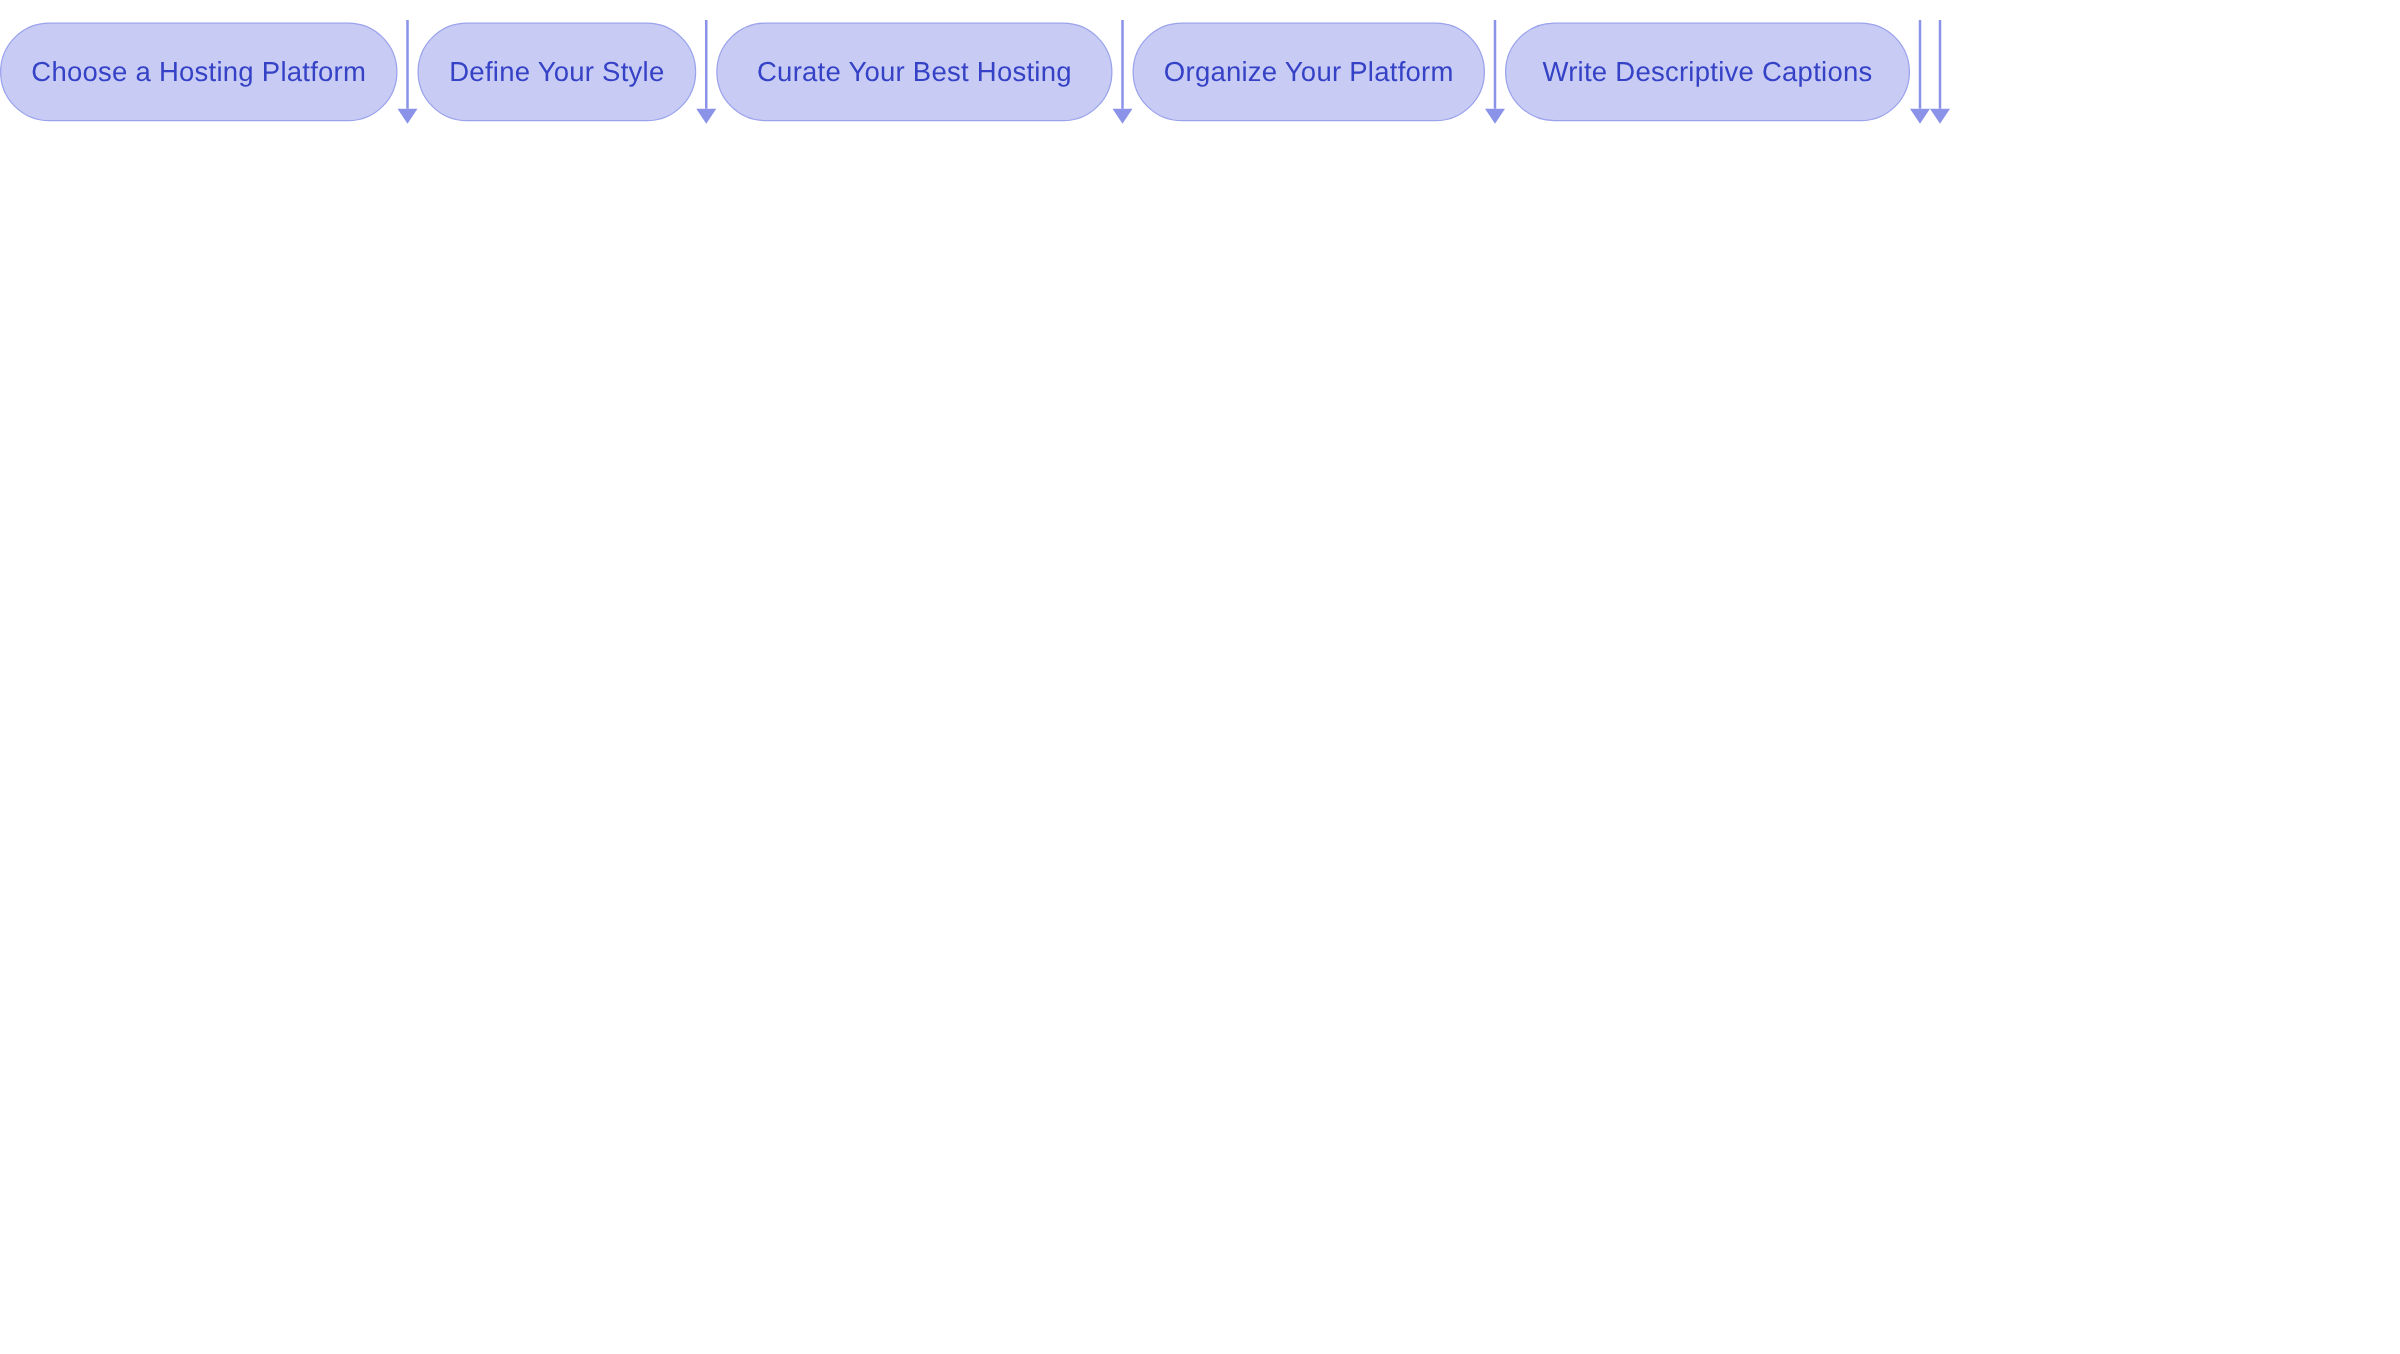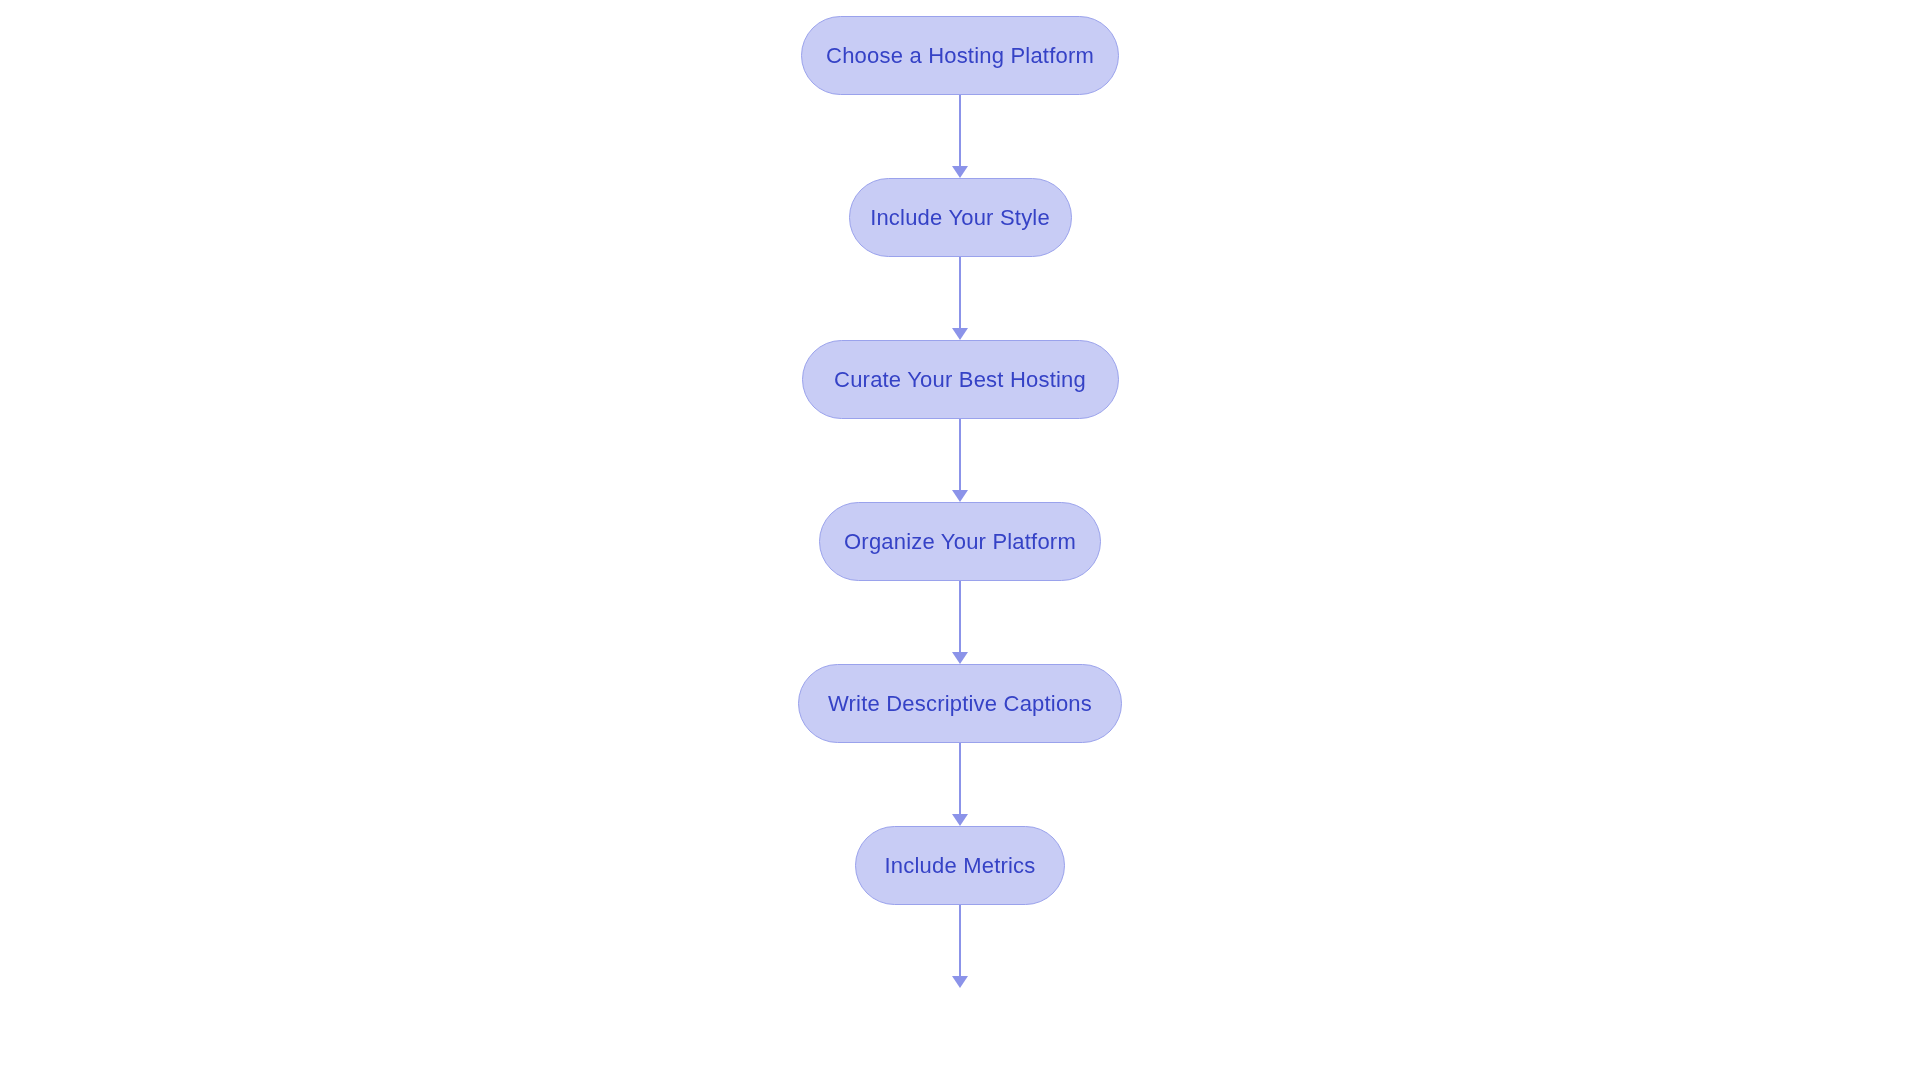--- a/index.html
+++ b/index.html
@@ -16,21 +16,21 @@
     font-family:"Liberation Sans", sans-serif;
     overflow:hidden;
   }
   .canvas{
     position:relative;
     width:1920px;height:1083px;
   }
   .flow{
     position:absolute;
     left:0;top:16px;width:100%;
-    display:flex;flex-direction:column;align-items:center;
+    display:flex;flex-direction:row;align-items:center;
   }
   .node{
     box-sizing:border-box;
     height:79px;
     border-radius:40px;
     background:var(--node-fill);
     border:1.5px solid var(--node-border);
     color:var(--node-text);
     display:flex;align-items:center;justify-content:center;
     font-size:22px;
@@ -62,21 +62,21 @@
     <div class="node" style="width:318px">
       <span>Choose a Hosting Platform</span>
     </div>
 
     <div class="connector">
       <div class="stem"></div>
       <div class="head"></div>
     </div>
 
     <div class="node" style="width:223px">
-      <span>Include Your Style</span>
+      <span>Define Your Style</span>
     </div>
 
     <div class="connector">
       <div class="stem"></div>
       <div class="head"></div>
     </div>
 
     <div class="node" style="width:317px">
       <span>Curate Your Best Hosting</span>
     </div>
@@ -97,23 +97,20 @@
 
     <div class="node" style="width:324px">
       <span>Write Descriptive Captions</span>
     </div>
 
     <div class="connector">
       <div class="stem"></div>
       <div class="head"></div>
     </div>
 
-    <div class="node" style="width:210px">
-      <span>Include Metrics</span>
-    </div>
 
     <div class="connector">
       <div class="stem"></div>
       <div class="head"></div>
     </div>
 
 
   </div>
 </div>
 

